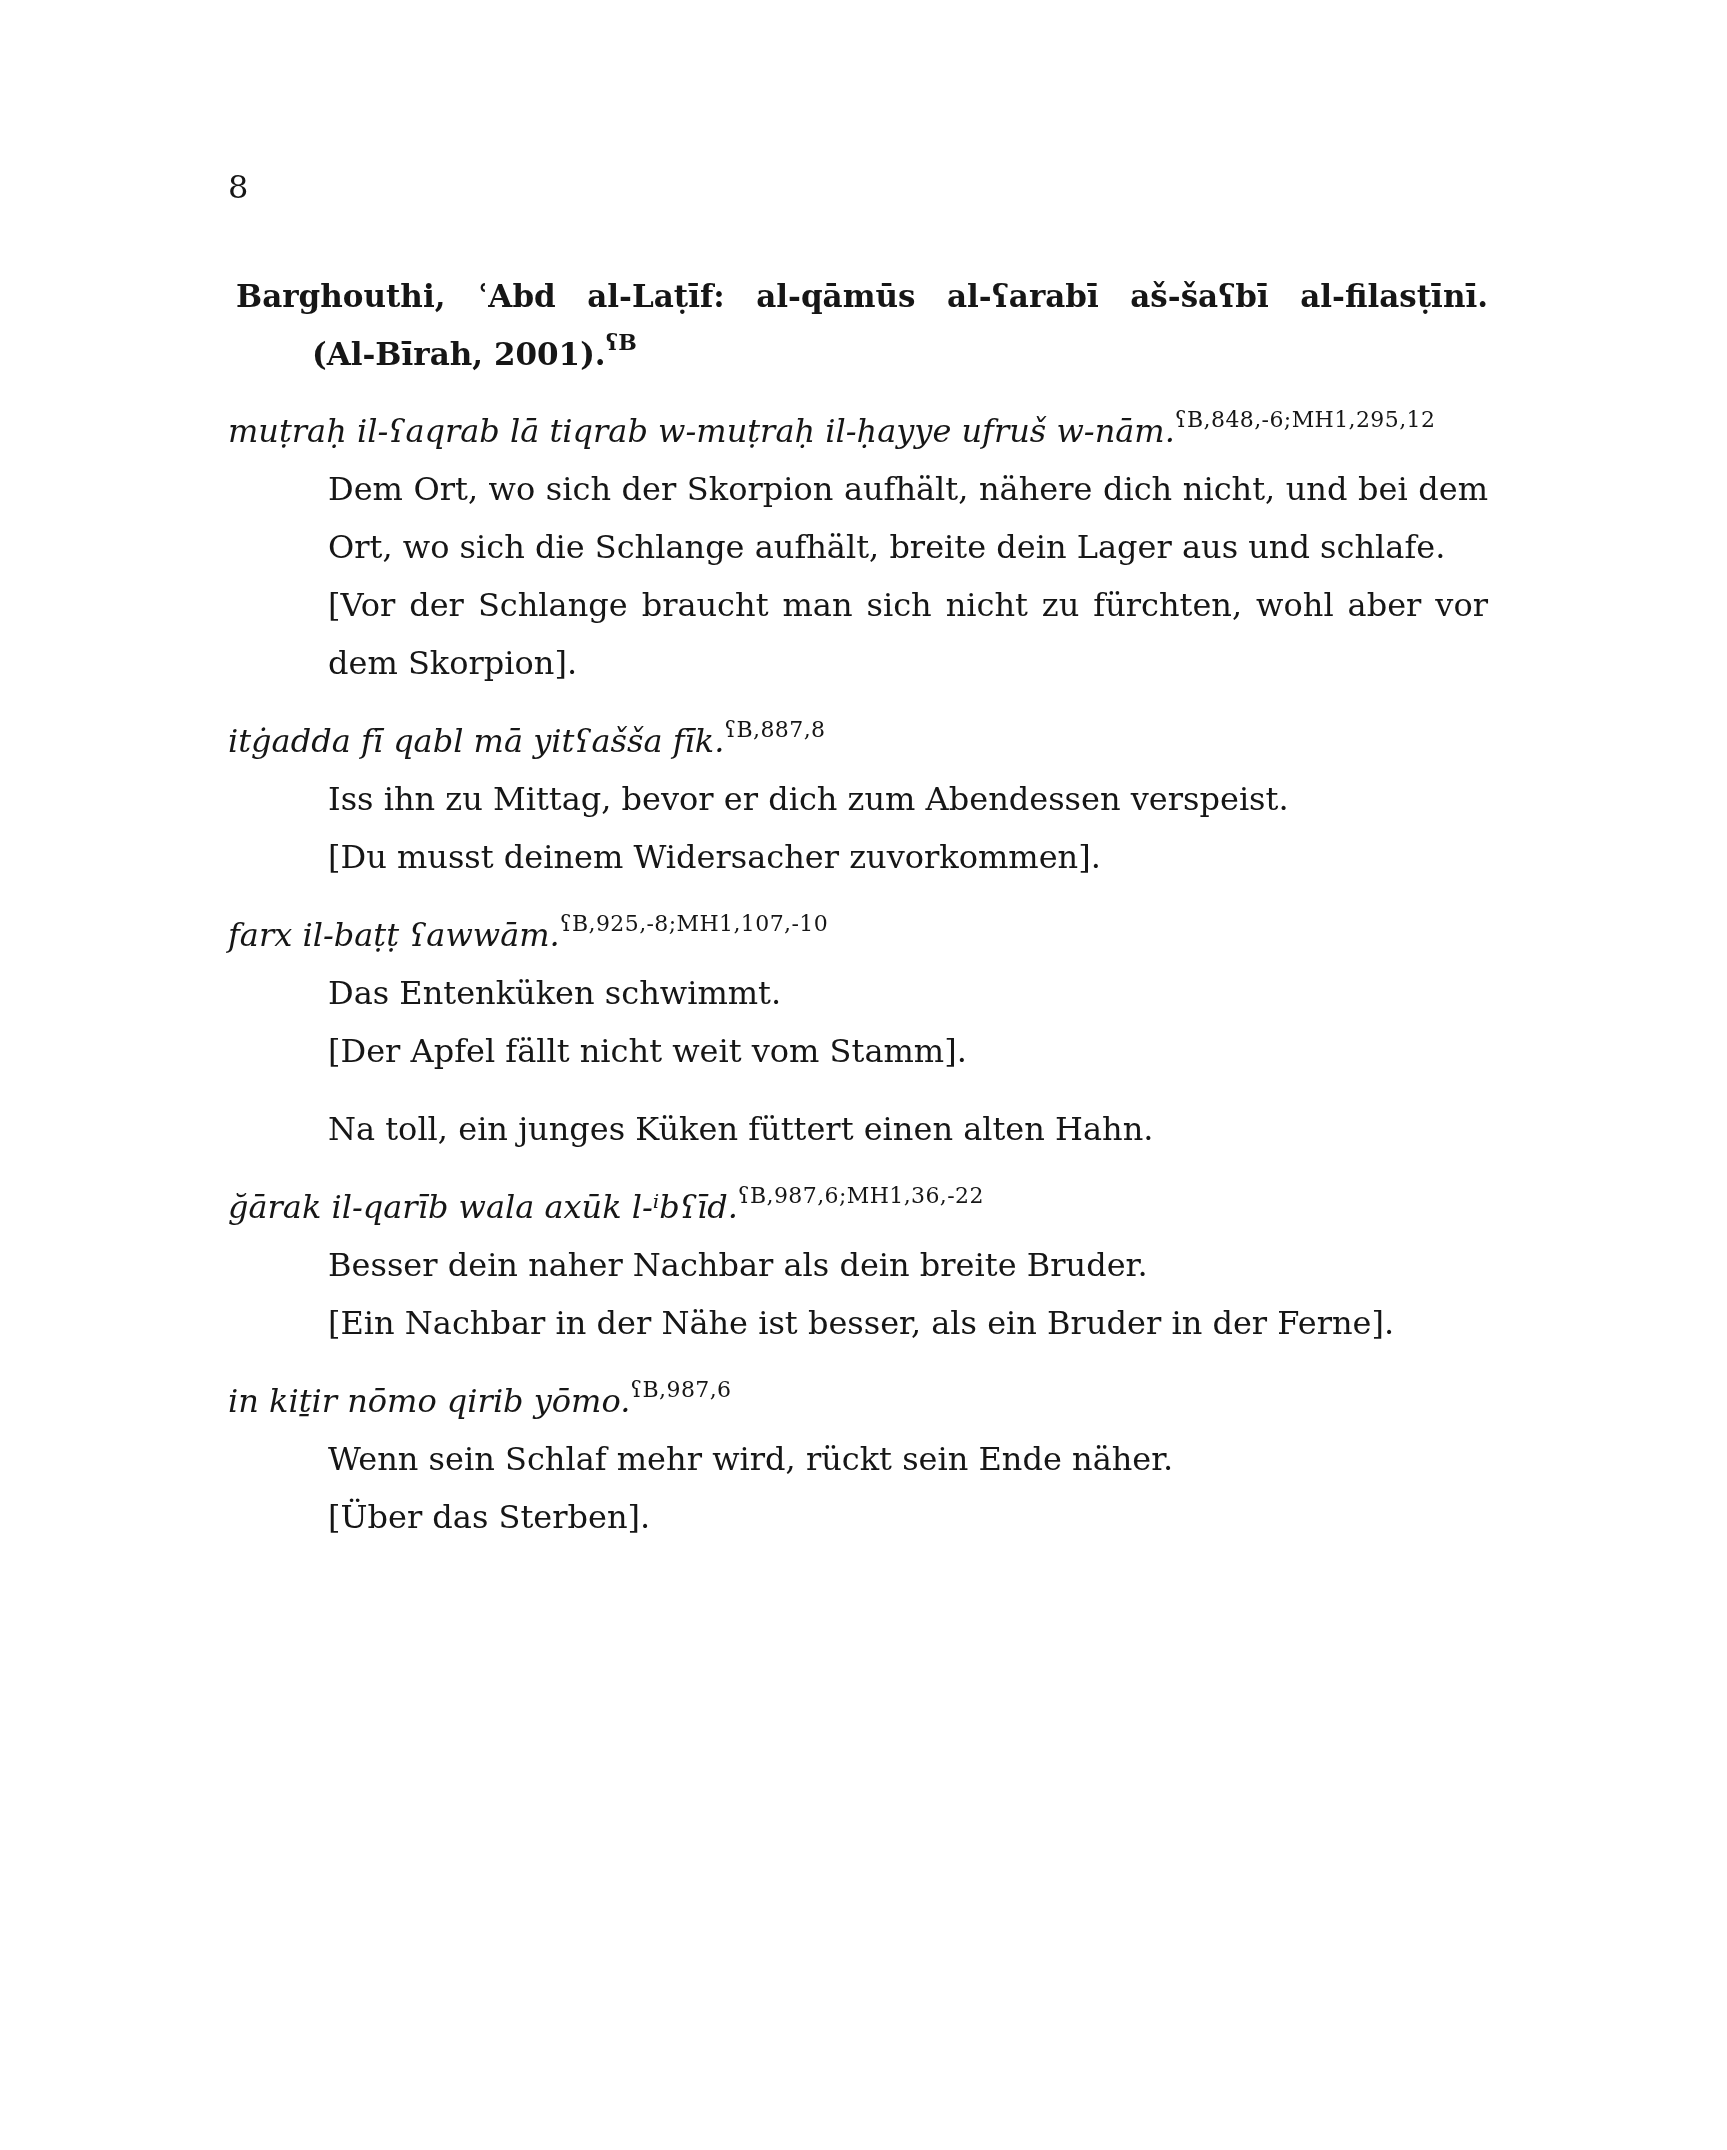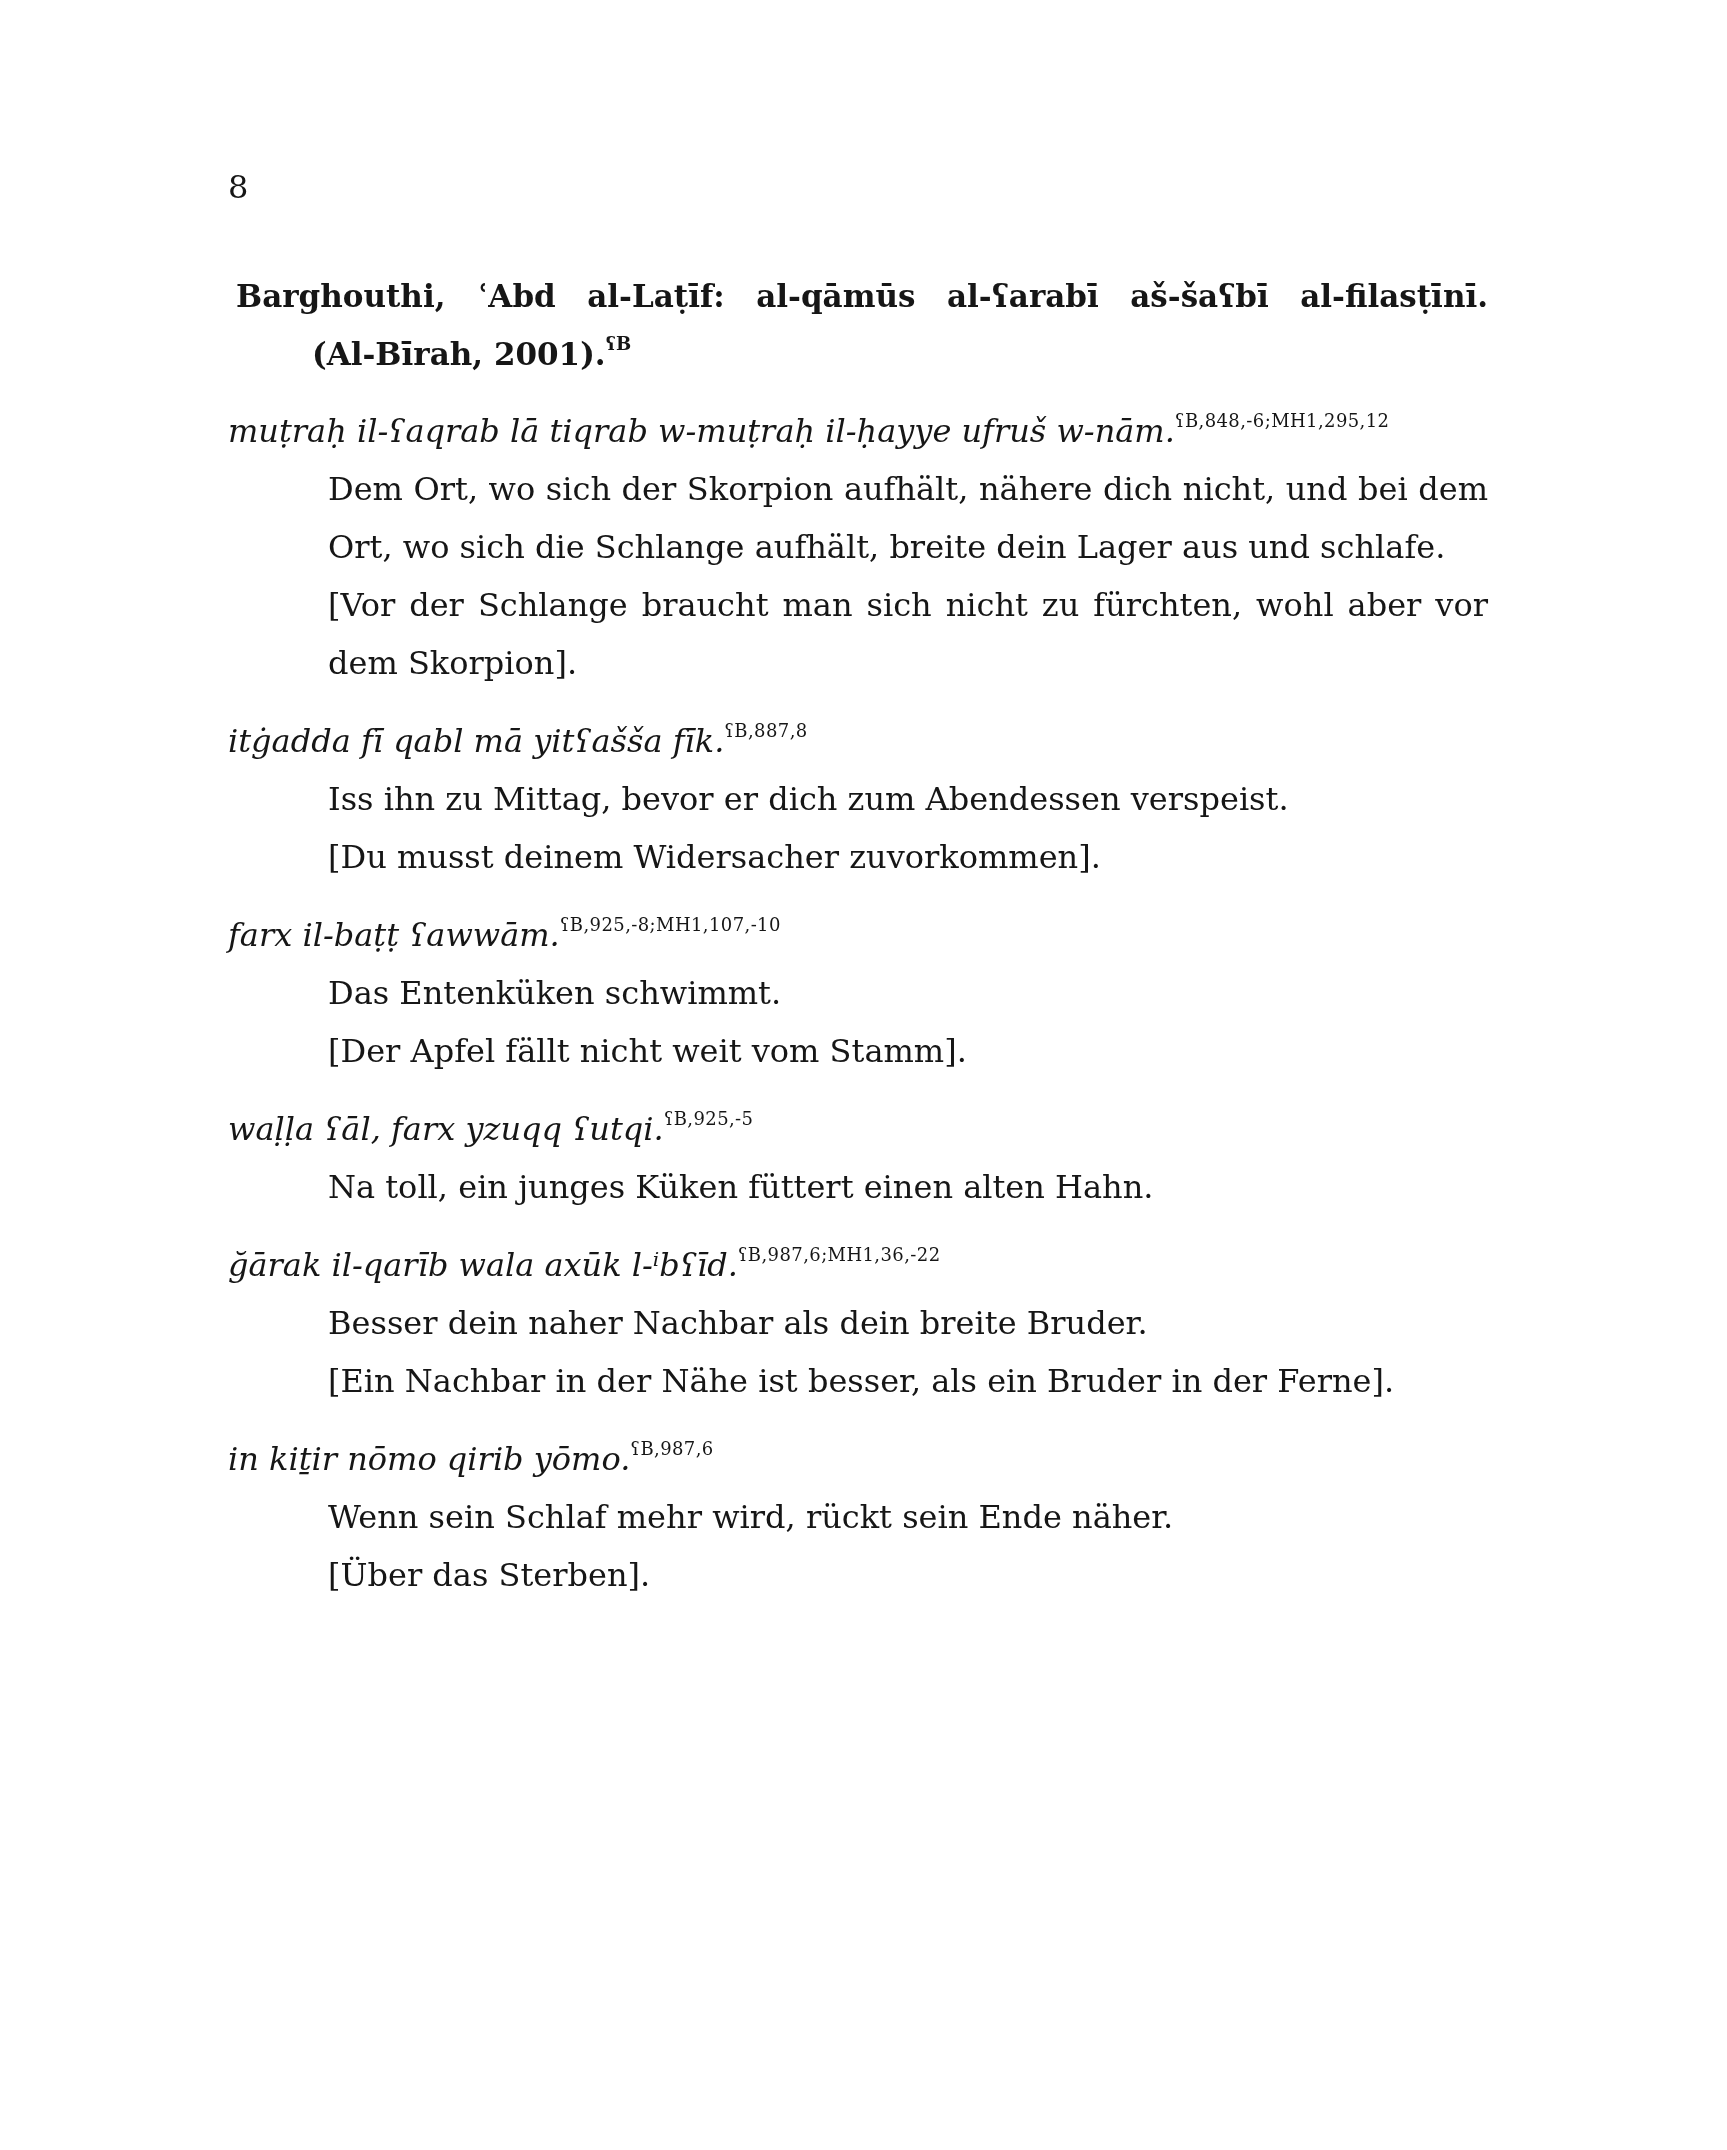--- a/index.html
+++ b/index.html
@@ -37,21 +37,21 @@
     margin-left: 76px;
   }
   .entry {
     margin-bottom: 20px;
   }
   .proverb {
     font-style: italic;
   }
   sup.ref {
     font-style: normal;
-    font-size: 18px;
+    font-size: 22px;
     line-height: 0;
     vertical-align: 15.5px;
     letter-spacing: 0.4px;
     white-space: nowrap;
   }
   p.trans, p.comment {
     margin: 0 0 0 100px;
     text-align: justify;
     text-justify: inter-word;
   }
@@ -81,21 +81,20 @@
       <p class="comment">[Du musst deinem Widersacher zuvorkommen].</p>
     </div>
 
     <div class="entry">
       <div class="proverb-line"><span class="proverb">farx il-baṭṭ ʕawwām.</span><sup class="ref">ʕB,925,-8;MH1,107,-10</sup></div>
       <p class="trans">Das Entenküken schwimmt.</p>
       <p class="comment">[Der Apfel fällt nicht weit vom Stamm].</p>
     </div>
 
     <div class="entry">
-      <div class="proverb-line"><span class="proverb">waḷḷa ʕāl, farx yzuqq ʕutqi.</span><sup class="ref">ʕB,925,-5</sup></div>
       <p class="trans">Na toll, ein junges Küken füttert einen alten Hahn.</p>
     </div>
 
 
     <div class="entry">
       <div class="proverb-line"><span class="proverb">ğārak il-qarīb wala axūk l-ⁱbʕīd.</span><sup class="ref">ʕB,987,6;MH1,36,-22</sup></div>
       <p class="trans">Besser dein naher Nachbar als dein breite Bruder.</p>
       <p class="comment">[Ein Nachbar in der Nähe ist besser, als ein Bruder in der Ferne].</p>
     </div>
 

